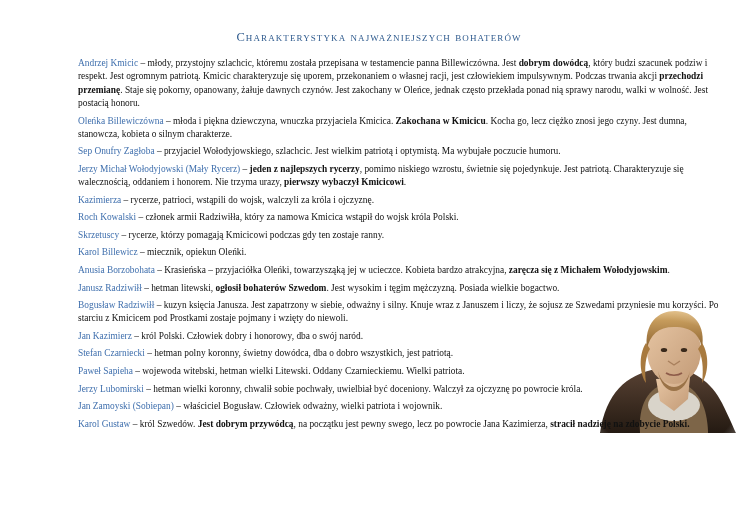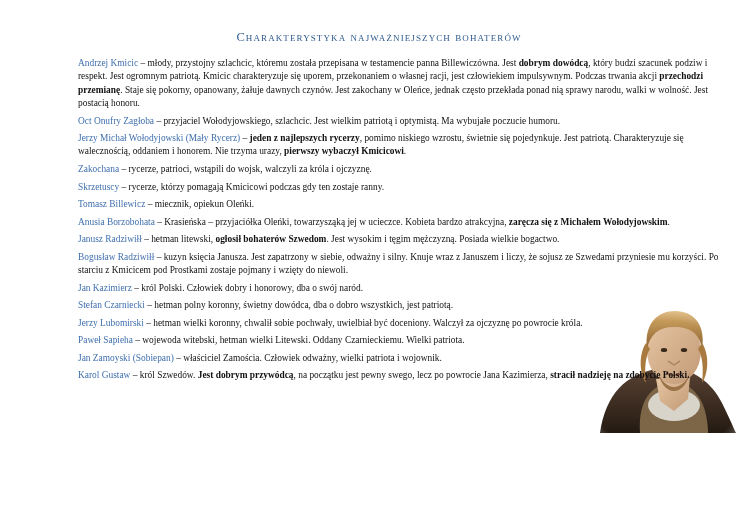--- a/index.html
+++ b/index.html
@@ -64,33 +64,35 @@
 </style>
 </head>
 <body>
 
 <div class="page">
 
   <div class="doc-title">Charakterystyka najważniejszych bohaterów</div>
 
   <div class="entries">
       <p class="entry wide"><span class="name">Andrzej Kmicic</span><span> – młody, przystojny szlachcic, któremu została przepisana w testamencie panna Billewiczówna. Jest </span><span class="bold">dobrym dowódcą</span><span>, który budzi szacunek podziw i respekt. Jest ogromnym patriotą. Kmicic charakteryzuje się uporem, przekonaniem o własnej racji, jest człowiekiem impulsywnym. Podczas trwania akcji </span><span class="bold">przechodzi przemianę</span><span>. Staje się pokorny, opanowany, żałuje dawnych czynów. Jest zakochany w Oleńce, jednak często przekłada ponad nią sprawy narodu, walki w wolność. Jest postacią honoru.</span></p>
-      <p class="entry wide"><span class="name">Oct Onufry Zagłoba</span><span> – przyjaciel Wołodyjowskiego, szlachcic. Jest wielkim patriotą i optymistą.  Ma wybujałe poczucie humoru.</span></p>
+      <p class="entry wide"><span class="name">Oleńka Billewiczówna</span><span> – młoda i piękna dziewczyna, wnuczka przyjaciela Kmicica. </span><span class="bold">Zakochana w Kmicicu</span><span>. Kocha go, lecz ciężko znosi jego czyny. Jest dumna, stanowcza, kobieta o silnym charakterze.</span></p>
+      <p class="entry wide"><span class="name">Sep Onufry Zagłoba</span><span> – przyjaciel Wołodyjowskiego, szlachcic. Jest wielkim patriotą i optymistą.  Ma wybujałe poczucie humoru.</span></p>
       <p class="entry wide"><span class="name">Jerzy Michał Wołodyjowski (Mały Rycerz)</span><span> – </span><span class="bold">jeden z najlepszych rycerzy</span><span>, pomimo niskiego wzrostu, świetnie się pojedynkuje. Jest patriotą. Charakteryzuje się walecznością, oddaniem i honorem. Nie trzyma urazy, </span><span class="bold">pierwszy wybaczył Kmicicowi</span><span>.</span></p>
-      <p class="entry wide"><span class="name">Zakochana</span><span> – rycerze, patrioci, wstąpili do wojsk, walczyli za króla i ojczyznę.</span></p>
+      <p class="entry wide"><span class="name">Kazimierza</span><span> – rycerze, patrioci, wstąpili do wojsk, walczyli za króla i ojczyznę.</span></p>
+      <p class="entry wide"><span class="name">Roch Kowalski</span><span> – członek armii Radziwiłła, który za namowa Kmicica wstąpił do wojsk króla Polski.</span></p>
       <p class="entry wide"><span class="name">Skrzetuscy</span><span> – rycerze, którzy pomagają Kmicicowi podczas gdy ten zostaje ranny.</span></p>
-      <p class="entry wide"><span class="name">Tomasz Billewicz</span><span> – miecznik, opiekun Oleńki.</span></p>
+      <p class="entry wide"><span class="name">Karol Billewicz</span><span> – miecznik, opiekun Oleńki.</span></p>
       <p class="entry wide"><span class="name">Anusia Borzobohata</span><span> – Krasieńska – przyjaciółka Oleńki, towarzysząką jej w ucieczce. Kobieta bardzo atrakcyjna, </span><span class="bold">zaręcza się z Michałem Wołodyjowskim</span><span>.</span></p>
       <p class="entry wide"><span class="name">Janusz Radziwiłł</span><span> – hetman litewski, </span><span class="bold">ogłosił bohaterów Szwedom</span><span>. Jest wysokim i tęgim mężczyzną. Posiada wielkie bogactwo.</span></p>
       <p class="entry wide"><span class="name">Bogusław Radziwiłł</span><span> – kuzyn księcia Janusza. Jest zapatrzony w siebie, odważny i silny. Knuje wraz z Januszem i liczy, że sojusz ze Szwedami przyniesie mu korzyści. Po starciu z Kmicicem pod Prostkami zostaje pojmany i wzięty do niewoli.</span></p>
       <p class="entry wide"><span class="name">Jan Kazimierz</span><span> – król Polski. Człowiek dobry i honorowy, dba o swój naród.</span></p>
       <p class="entry wide"><span class="name">Stefan Czarniecki</span><span> – hetman polny koronny, świetny dowódca, dba o dobro wszystkich, jest patriotą.</span></p>
+      <p class="entry wide"><span class="name">Paweł Sapieha</span><span> – wojewoda witebski, hetman wielki Litewski. Oddany Czarnieckiemu. Wielki patriota.</span></p>
       <p class="entry wide"><span class="name">Jerzy Lubomirski</span><span> – hetman wielki koronny, chwalił sobie pochwały, uwielbiał być doceniony. Walczył za ojczyznę po powrocie króla.</span></p>
-      <p class="entry wide"><span class="name">Paweł Sapieha</span><span> – wojewoda witebski, hetman wielki Litewski. Oddany Czarnieckiemu. Wielki patriota.</span></p>
-      <p class="entry wide"><span class="name">Jan Zamoyski (Sobiepan)</span><span> – właściciel Zamościa. Człowiek odważny, wielki patriota i wojownik.</span></p>
+      <p class="entry wide"><span class="name">Jan Zamoyski (Sobiepan)</span><span> – właściciel Bogusław. Człowiek odważny, wielki patriota i wojownik.</span></p>
       <p class="entry wide"><span class="name">Karol Gustaw</span><span> – król Szwedów. </span><span class="bold">Jest dobrym przywódcą</span><span>, na początku jest pewny swego, lecz po powrocie Jana Kazimierza, </span><span class="bold">stracił nadzieję na zdobycie Polski.</span></p>
     </div>
 
   <div class="portrait">
     <svg width="168" height="150" viewBox="0 0 168 150" xmlns="http://www.w3.org/2000/svg">
       <defs>
         <linearGradient id="cloak" x1="0" y1="0" x2="0" y2="1">
           <stop offset="0%" stop-color="#5a4334"></stop>
           <stop offset="100%" stop-color="#241a12"></stop>
         </linearGradient>

